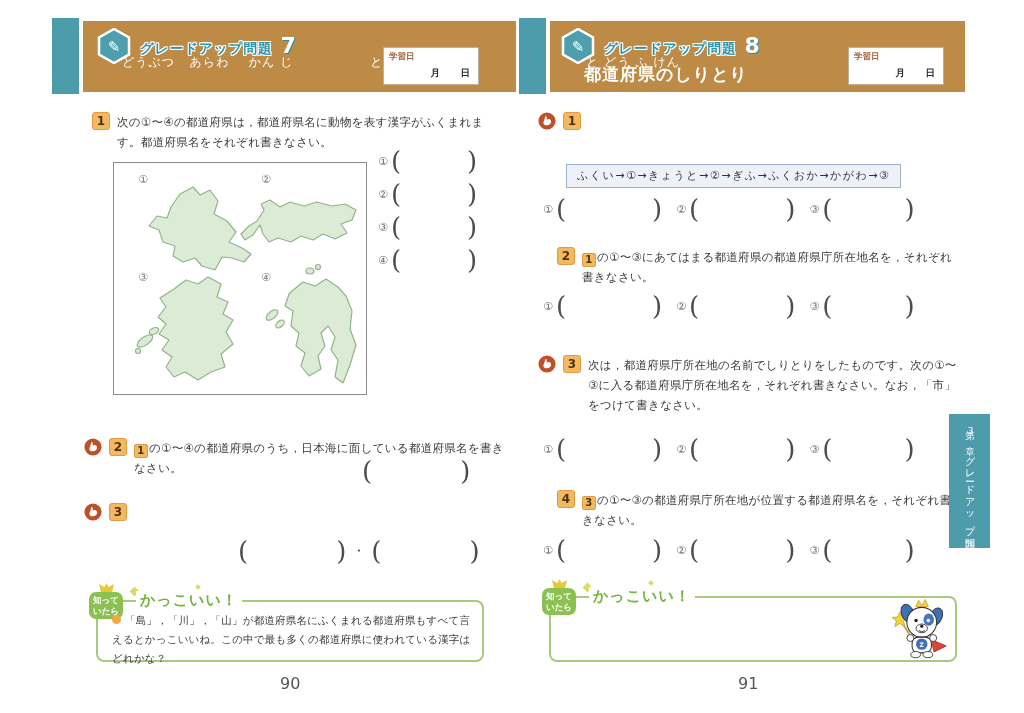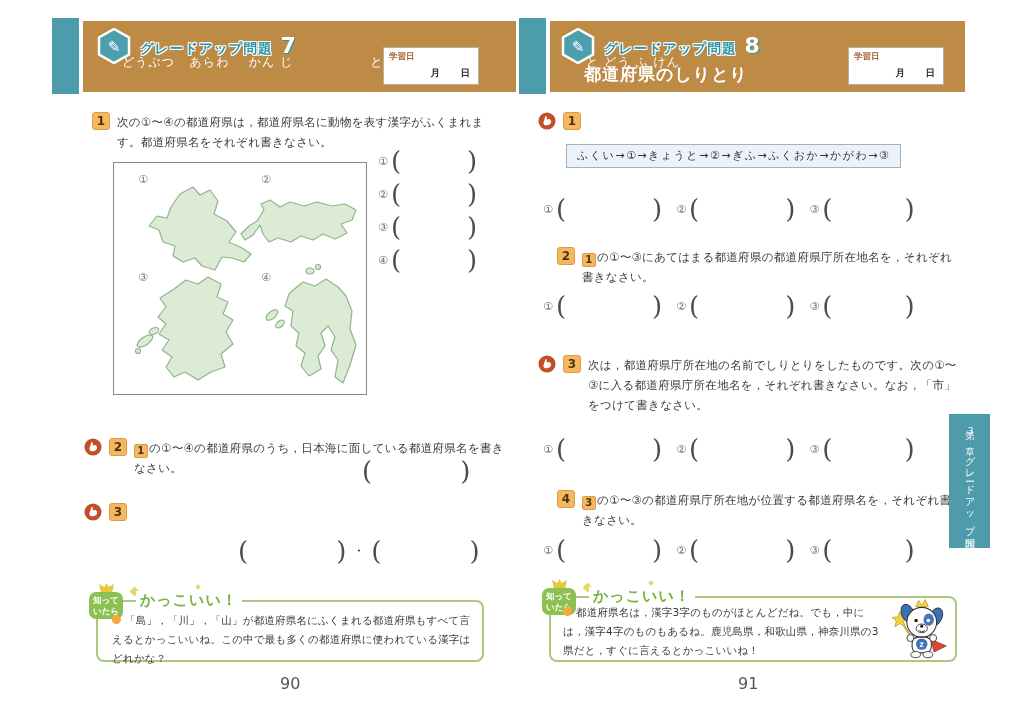--- a/index.html
+++ b/index.html
@@ -220,21 +220,21 @@
 
   <div class="qrow" style="left:538px;top:112px;width:422px">
     <span class="hand">
       <svg width="18" height="18" viewBox="0 0 20 20">
           <circle cx="10" cy="10" r="9.5" fill="#c14f28"></circle>
           <path d="M7.2,14.5 q-2.2-2 -0.4-5 l1.2-4.2 q0.5-1.6 1.6-0.2 l0.2,3.2 q3.2-1.2 4.4,0.8 q1.2,2.2-0.8,4.2 q-2,2-6.2,1.2 z" fill="#ffffff"></path>
         </svg>
     </span>
     <span class="qnum">1</span>
   </div>
-  <div class="chain" style="left:566px;top:144px">ふくい→①→きょうと→②→ぎふ→ふくおか→かがわ→③</div>
+  <div class="chain" style="left:566px;top:164px">ふくい→①→きょうと→②→ぎふ→ふくおか→かがわ→③</div>
   <div class="arow" style="left:543px;top:194px;gap:14px">
     <div class="slot">
         <span class="cnum">①</span>
         <span class="par">(</span>
         <span class="gap" style="width:86px"></span>
         <span class="par">)</span>
       </div>
     <div class="slot">
         <span class="cnum">②</span>
         <span class="par">(</span>
@@ -333,21 +333,20 @@
   <div class="tipbox" style="left:549px;top:596px;width:408px;height:66px"></div>
   <div class="crown" style="left:552px;top:579px"></div>
   <div class="tipbadge" style="left:542px;top:588px">
     <div>知って</div>
     <div>いたら</div>
   </div>
   <span class="sparkle" style="left:584px;top:584px"></span>
   <span class="sparkle small" style="left:649px;top:581px"></span>
   <span class="sparkle small" style="left:671px;top:589px"></span>
   <div class="tiptitle" style="left:589px;top:587px">かっこいい！</div>
-  <div class="tiptext" style="left:563px;top:603px;width:318px"><span class="bullet"></span><span>都道府県名は，漢字3字のものがほとんどだね。でも，中には，漢字4字のものもあるね。鹿児島県，和歌山県，神奈川県の3県だと，すぐに言えるとかっこいいね！</span></div>
 
   <div style="position:absolute;left:884px;top:596px">
     <svg width="72" height="70" viewBox="0 0 72 80">
       <line x1="14" y1="28" x2="24" y2="44" stroke="#caa23a" stroke-width="2.2"></line>
       <path d="M13,18 L15.5,24 L22,24.5 L17,28.5 L18.8,35 L13,31.4 L7.2,35 L9,28.5 L4,24.5 L10.5,24 Z" fill="#f2d23c" stroke="#caa23a" stroke-width="1"></path>
       <ellipse cx="22" cy="20" rx="7" ry="11" transform="rotate(-22 22 20)" fill="#3f6fb5" stroke="#333" stroke-width="1"></ellipse>
       <ellipse cx="54" cy="24" rx="7" ry="11" transform="rotate(26 54 24)" fill="#3f6fb5" stroke="#333" stroke-width="1"></ellipse>
       <circle cx="38" cy="30" r="17" fill="#ffffff" stroke="#333" stroke-width="1.2"></circle>
       <path d="M31,12 L34.5,5 L38,11 L42,4 L45.5,12 Z" fill="#f2d23c" stroke="#caa23a" stroke-width="1"></path>
       <ellipse cx="46" cy="27" rx="6" ry="7" fill="#3f6fb5" opacity="0.95"></ellipse>

